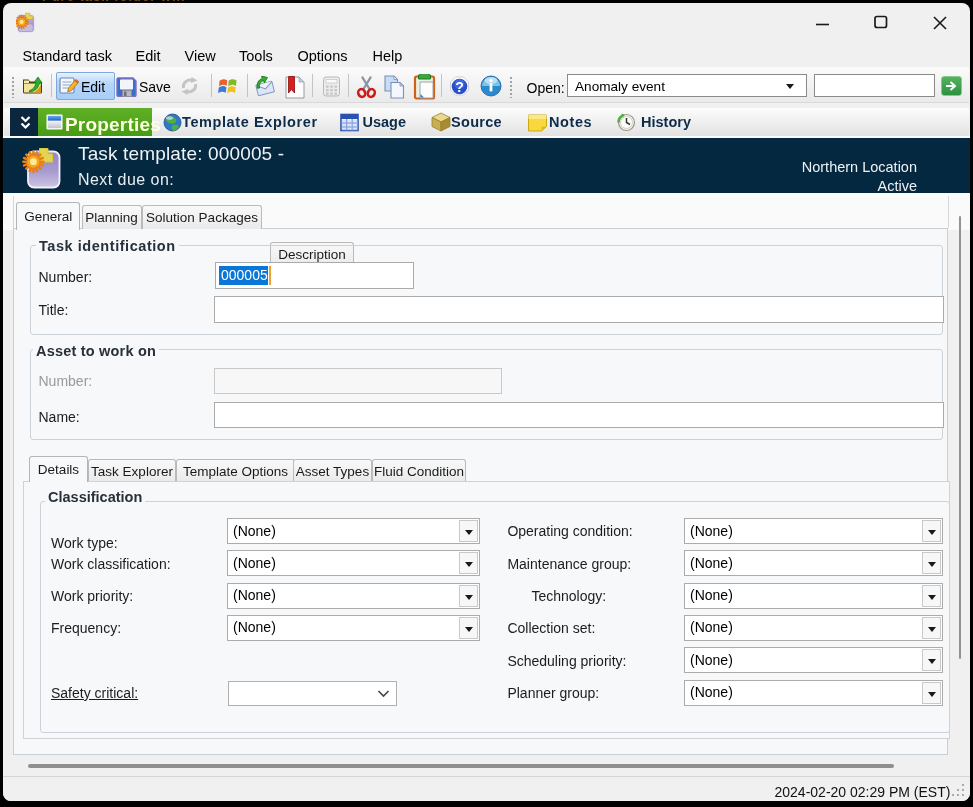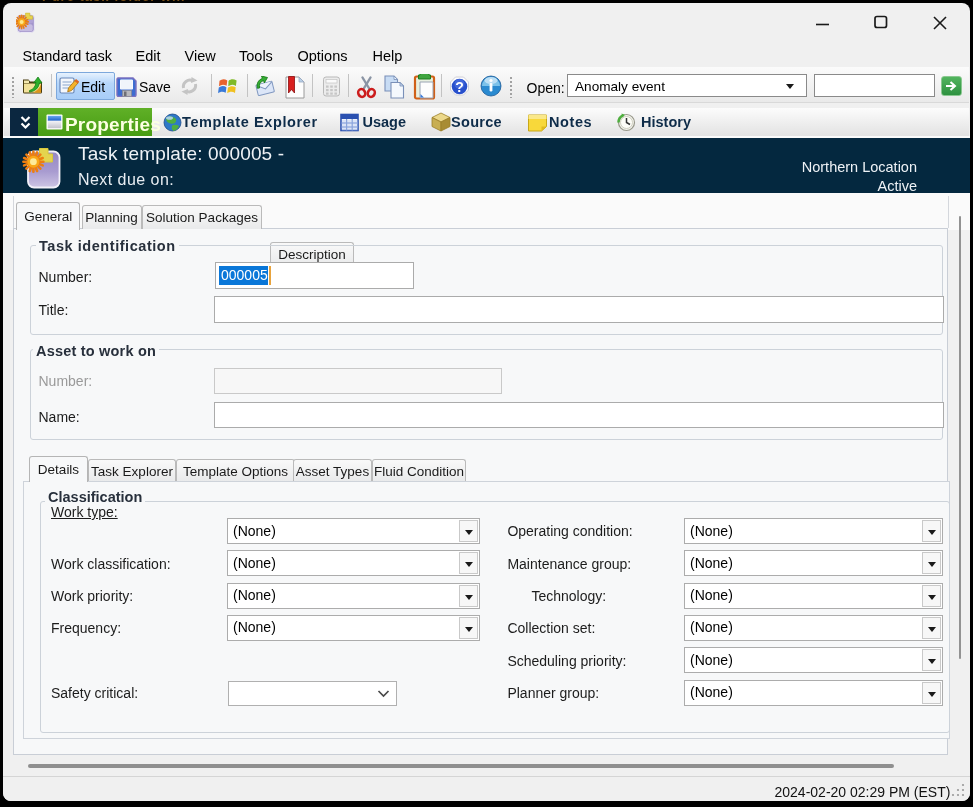--- a/index.html
+++ b/index.html
@@ -351,21 +351,21 @@
   <div class="abs tab" style="left:85px;top:456px;width:88px;height:22px;padding-top:3.5px;">Task Explorer</div>
   <div class="abs tab" style="left:173px;top:456px;width:119px;height:22px;padding-top:3.5px;">Template Options</div>
   <div class="abs tab" style="left:290px;top:456px;width:79px;height:22px;padding-top:3.5px;">Asset Types</div>
   <div class="abs tab" style="left:369px;top:456px;width:94px;height:22px;padding-top:3.5px;">Fluid Condition</div>
   <div class="abs tab" style="left:26px;top:453px;width:59px;height:26px;background:#f7f8f9;border-color:#b5b5b5;padding-top:5px;">Details</div>
   <div class="abs" style="left:27px;top:477.5px;width:57px;height:3px;background:#f7f8f9;"></div>
 
   <div class="abs grp" style="left:37px;top:498px;width:908px;height:230px;"></div>
   <div class="abs grpl" style="left:42px;top:486px;">Classification</div>
 
-  <div class="abs lbl" style="left:48px;top:501px;text-decoration:underline;">Work type:</div>
+  <div class="abs lbl" style="left:48px;top:532px;">Work type:</div>
   <div class="abs combo" style="left:224px;top:515px;width:253px;height:26px;">
     <div class="none">(None)</div>
     <div class="cb-btn">
         <div class="tri" style="left:5px;top:9px;"></div>
       </div>
   </div>
   <div class="abs lbl" style="left:48px;top:552.6px;">Work classification:</div>
   <div class="abs combo" style="left:224px;top:547.3px;width:253px;height:26px;">
     <div class="none">(None)</div>
     <div class="cb-btn">
@@ -379,21 +379,21 @@
         <div class="tri" style="left:5px;top:9px;"></div>
       </div>
   </div>
   <div class="abs lbl" style="left:48px;top:617.2px;">Frequency:</div>
   <div class="abs combo" style="left:224px;top:611.9px;width:253px;height:26px;">
     <div class="none">(None)</div>
     <div class="cb-btn">
         <div class="tri" style="left:5px;top:9px;"></div>
       </div>
   </div>
-  <div class="abs lbl" style="left:48px;top:681.8px;">Safety critical:</div>
+  <div class="abs lbl" style="left:48px;top:681.8px;text-decoration:underline;">Safety critical:</div>
   <div class="abs" style="left:225px;top:678px;width:169px;height:25px;background:#fff;border:1px solid #b0b0b0;box-sizing:border-box;">
     <svg class="abs" style="right:5px;top:6px;" width="15" height="12" viewBox="0 0 15 12">
         <path d="M2.5 3 l5 5 5 -5" fill="none" stroke="#4a4a4a" stroke-width="1.7"></path>
       </svg>
   </div>
 
   <div class="abs lbl" style="left:504.4px;top:520.3px;">Operating condition:</div>
   <div class="abs combo" style="left:681px;top:515px;width:259px;height:26px;">
     <div class="none">(None)</div>
     <div class="cb-btn">

